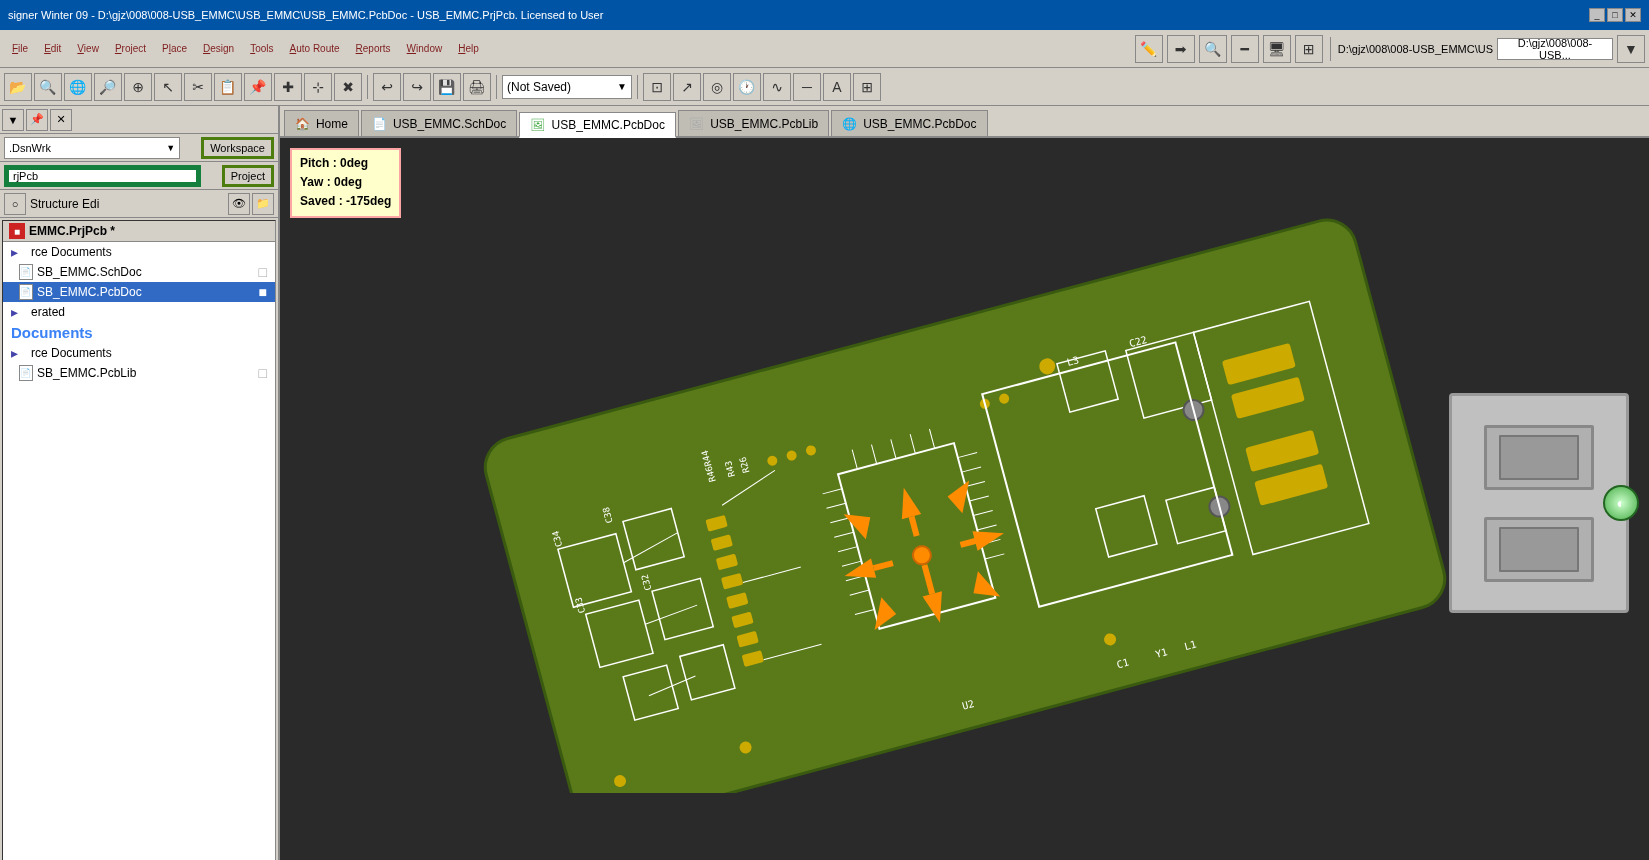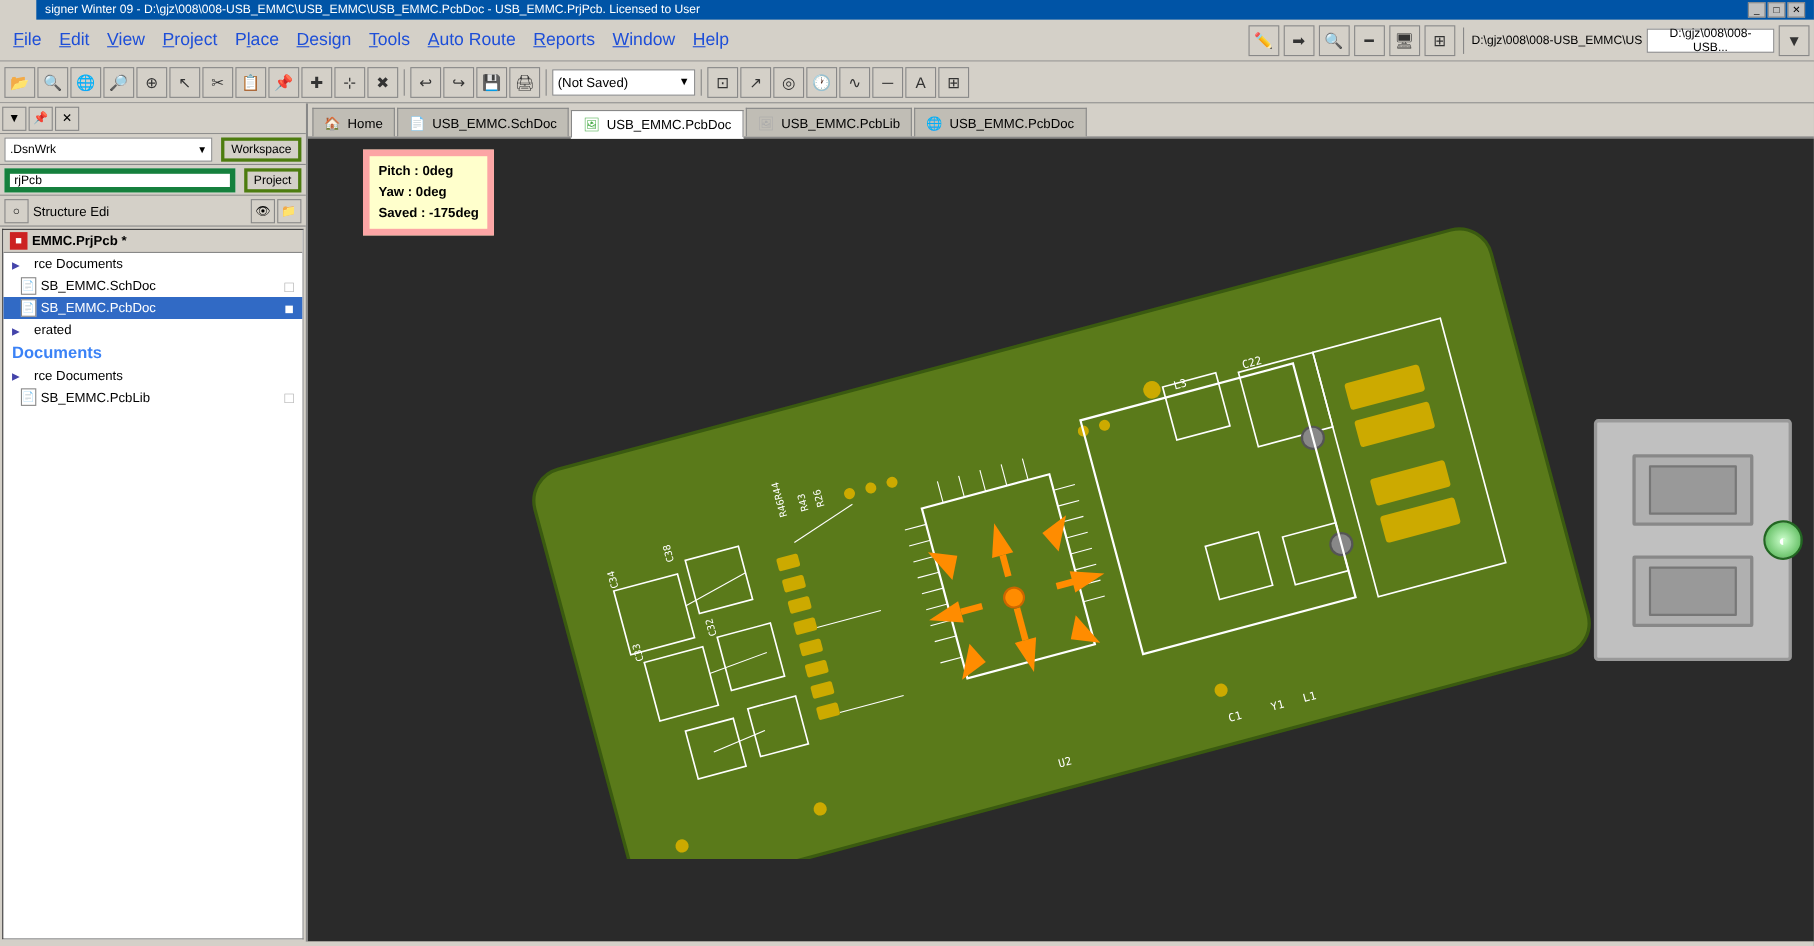--- a/index.html
+++ b/index.html
@@ -10,27 +10,26 @@
       font-family: 'Segoe UI', Tahoma, Geneva, Verdana, sans-serif;
       font-size: 12px;
       background: #d4d0c8;
       user-select: none;
     }
 
     
     .title-bar {
       background: #0054a6;
       color: white;
-      height: 18px;
+      height: 30px;
       display: flex;
       align-items: center;
       padding: 0 8px;
       font-size: 11px;
       justify-content: space-between;
-      margin-left: 33px;
     }
     .title-bar-text { flex: 1; }
     .title-bar-controls { display: flex; gap: 2px; }
     .title-bar-btn {
       width: 16px; height: 14px;
       background: #c0c0c0;
       border: 1px solid #888;
       font-size: 9px;
       display: flex; align-items: center; justify-content: center;
       cursor: pointer;
@@ -41,23 +40,23 @@
     .menu-bar {
       background: #d4d0c8;
       height: 38px;
       display: flex;
       align-items: center;
       border-bottom: 1px solid #888;
       padding: 0 4px;
     }
     .menu-item {
       padding: 4px 8px;
-      font-size: 16px;
-      cursor: pointer;
-      color: #1d4ed8;
+      font-size: 10px;
+      cursor: pointer;
+      color: #7f1d1d;
       white-space: nowrap;
     }
     .menu-item u { text-decoration: underline; }
 
     
     .toolbar {
       background: #d4d0c8;
       height: 38px;
       display: flex;
       align-items: center;
@@ -128,21 +127,21 @@
       font-size: 11px;
     }
 
     .panel-dropdown-row {
       height: 28px;
       background: #d4d0c8;
       display: flex;
       align-items: center;
       padding: 2px 4px;
       border-bottom: 1px solid #888;
-      gap: 8px;
+      gap: 21px;
     }
     .panel-dropdown {
       height: 22px;
       background: white;
       border: 1px solid #888;
       display: flex; align-items: center;
       padding: 0 4px;
       font-size: 11px;
       cursor: pointer;
       flex: 1;
@@ -272,27 +271,26 @@
       position: relative;
       overflow: hidden;
     }
 
     
     .orientation-box {
       position: absolute;
       top: 10px;
       left: 10px;
       background: #ffffcc;
-      border: 6px solid #fca5a5;
+      border: 2px solid #fca5a5;
       padding: 4px 8px;
       font-size: 12px;
       font-weight: bold;
       line-height: 1.6;
       z-index: 10;
-      margin-left: 40px;
     }
 
     
     .pcb-view {
       position: absolute;
       top: 0; left: 0; right: 0; bottom: 0;
       display: flex;
       align-items: center;
       justify-content: center;
     }

